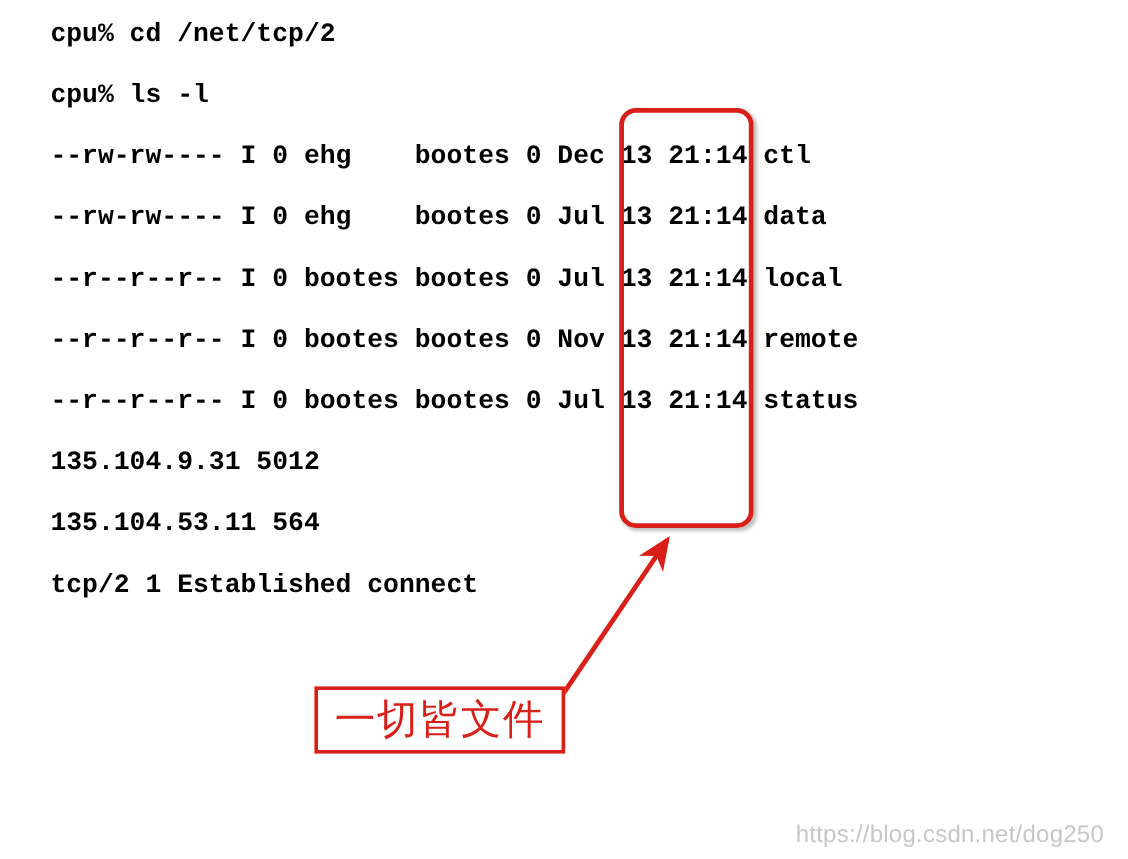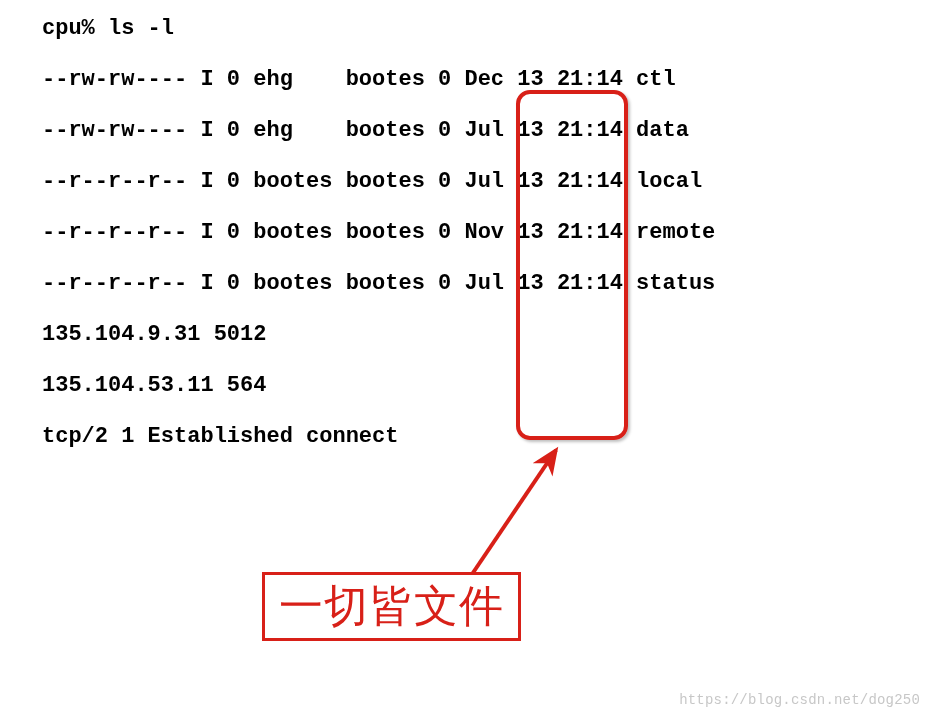--- a/index.html
+++ b/index.html
@@ -45,21 +45,21 @@
       pointer-events: none;
     }
     
     .label-box {
       position: absolute;
       left: 262px;
       top: 572px;
       border: 3px solid #d82018;
       color: #d82018;
       font-family: "Hiragino Sans GB", "Microsoft YaHei", sans-serif;
-      font-size: 44px;
+      font-size: 34px;
       font-weight: 500;
       padding: 2px 14px 2px 14px;
       letter-spacing: 1px;
       background: #fff;
       z-index: 4;
     }
     
     .arrow-svg {
       position: absolute;
       left: 0;
@@ -68,31 +68,32 @@
       height: 716px;
       z-index: 2;
       pointer-events: none;
     }
     
     .watermark {
       position: absolute;
       right: 20px;
       bottom: 8px;
       color: #c7c7c7;
-      font-family: Liberation Mono, monospace;
-      font-size: 14px;
+      font-family: Liberation Sans, sans-serif;
+      font-size: 20px;
       font-weight: normal;
       z-index: 5;
       letter-spacing: 0.2px;
     }
   </style>
 </head>
 <body>
 
 <div class="terminal">
+  <div class="line">cpu% cd /net/tcp/2</div>
   <div class="line">cpu% ls -l</div>
   <div class="line">--rw-rw---- I 0 ehg    bootes 0 Dec 13 21:14 ctl</div>
   <div class="line">--rw-rw---- I 0 ehg    bootes 0 Jul 13 21:14 data</div>
   <div class="line">--r--r--r-- I 0 bootes bootes 0 Jul 13 21:14 local</div>
   <div class="line">--r--r--r-- I 0 bootes bootes 0 Nov 13 21:14 remote</div>
   <div class="line">--r--r--r-- I 0 bootes bootes 0 Jul 13 21:14 status</div>
   <div class="line">135.104.9.31 5012</div>
   <div class="line">135.104.53.11 564</div>
   <div class="line">tcp/2 1 Established connect</div>
 </div>

